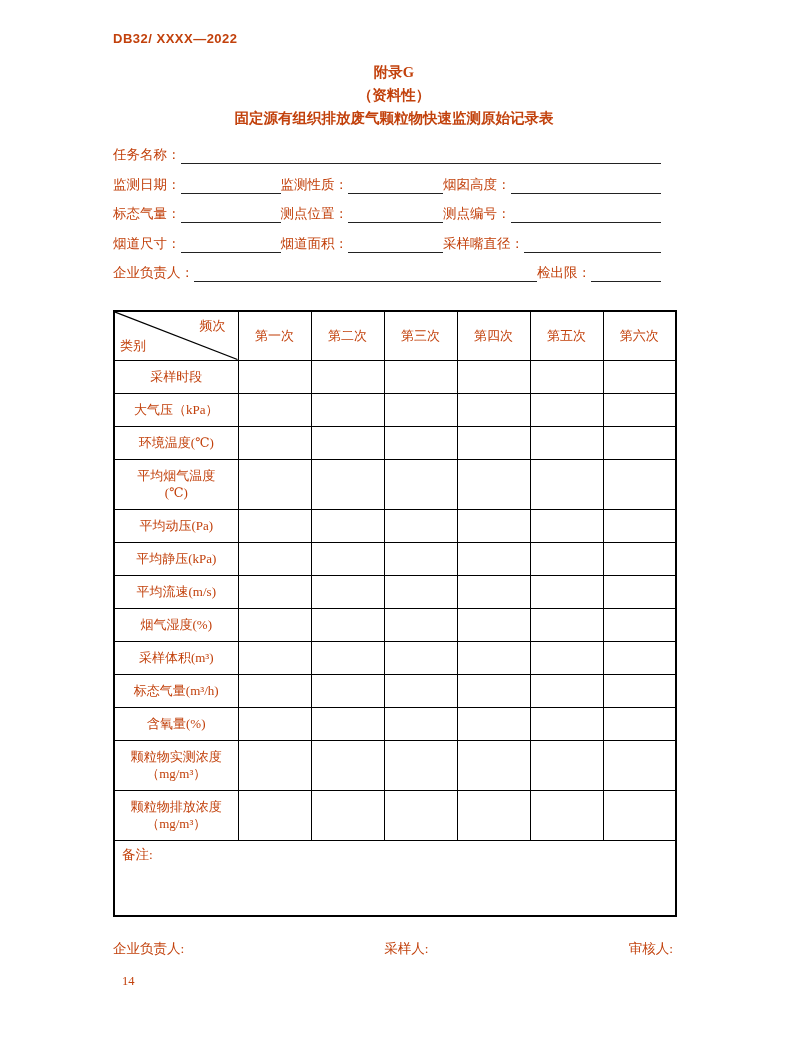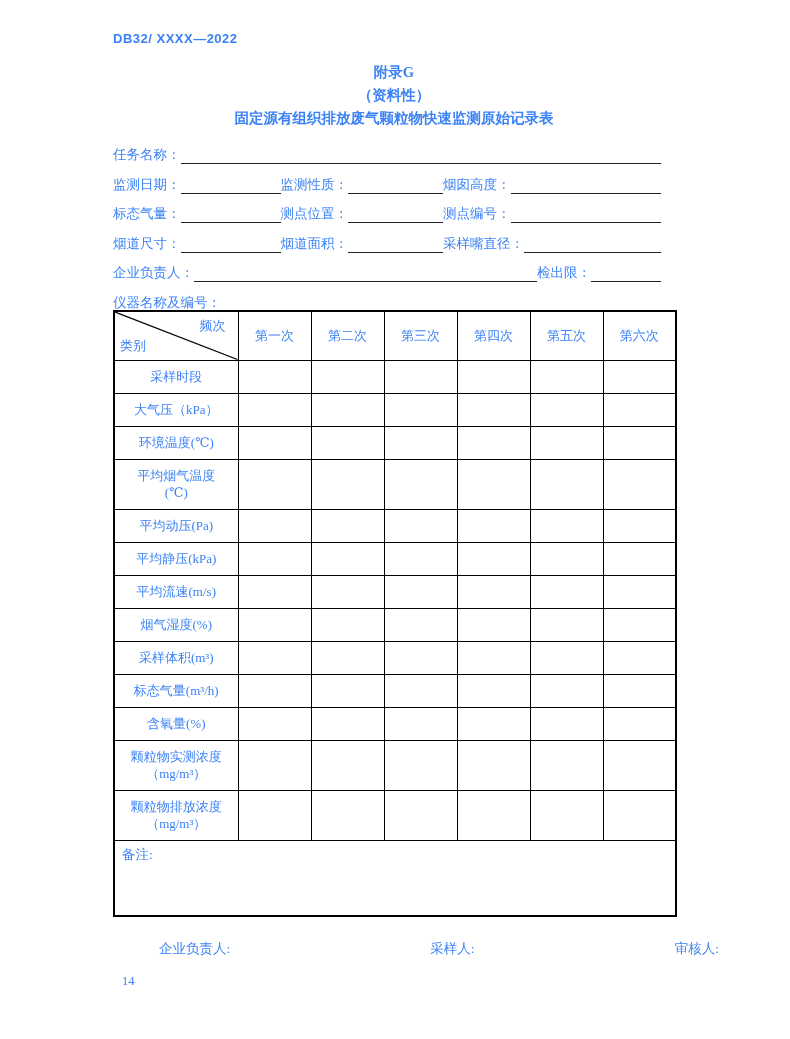--- a/index.html
+++ b/index.html
@@ -1,18 +1,18 @@
 <!DOCTYPE html>
 <html><head>
 <meta charset="utf-8">
 <style>
   html,body{margin:0;padding:0;background:#ffffff;}
   .page{
     position:relative;width:786px;height:1039px;background:#fff;overflow:hidden;
-    font-family:"Liberation Serif","DejaVu Serif",serif;color:#3b82f6;
+    font-family:"Liberation Serif","DejaVu Serif",serif;color:#c2410c;
   }
   
   .doc-code{
     position:absolute;left:113px;top:31px;
     font-family:"Liberation Sans","DejaVu Sans",sans-serif;
     font-weight:700;font-size:13px;letter-spacing:.5px;
   }
   
   .titles{
     position:absolute;left:113px;top:61px;width:562px;
@@ -37,21 +37,21 @@
   .rowlabel{white-space:pre-line;line-height:17px;display:inline-block;}
   th.corner{position:relative;padding:0;}
   .diag{position:absolute;left:0;top:0;width:100%;height:100%;}
   .corner-top{position:absolute;top:5px;right:12px;font-size:13px;}
   .corner-bottom{position:absolute;bottom:5px;left:5px;font-size:13px;}
   tr.remarks{height:76px;}
   tr.remarks td{text-align:left;vertical-align:top;padding:5px 7px;font-size:13.5px;margin-left:11px;}
   
   .signatures{
     position:absolute;left:113px;top:940px;width:560px;
-    display:flex;justify-content:space-between;font-size:13.5px;margin-left:46px;
+    display:flex;justify-content:space-between;font-size:13.5px;
   }
   .page-num{position:absolute;left:122px;top:974px;font-size:12.5px;}
 </style>
 </head>
 <body>
 
 <div class="page">
 
   <div class="doc-code">DB32/ XXXX—2022</div>
 
@@ -95,24 +95,20 @@
       <span class="blank b-flex"></span>
     </div>
 
     <div class="form-row">
       <span class="flabel">企业负责人：</span>
       <span class="blank b-flex"></span>
       <span class="flabel">检出限：</span>
       <span class="blank b-70"></span>
     </div>
 
-    <div class="form-row">
-      <span class="flabel">仪器名称及编号：</span>
-      <span class="blank b-flex"></span>
-    </div>
 
   </div>
 
   <div class="table-wrap">
     <table>
       <colgroup>
         <col style="width:124px">
           <col style="width:73px">
           <col style="width:73px">
           <col style="width:73px">

